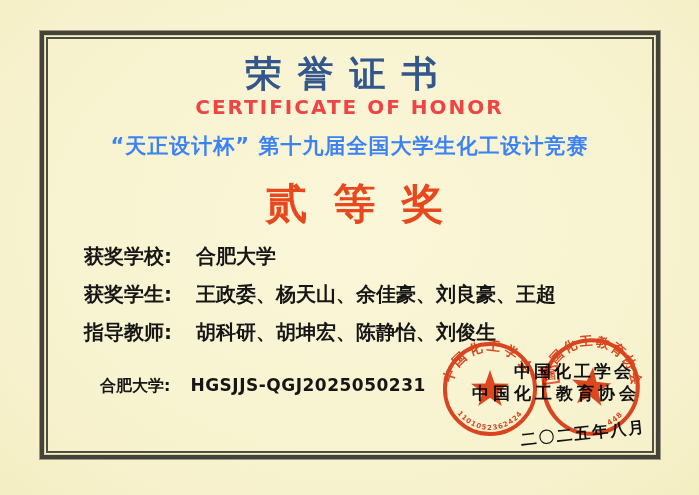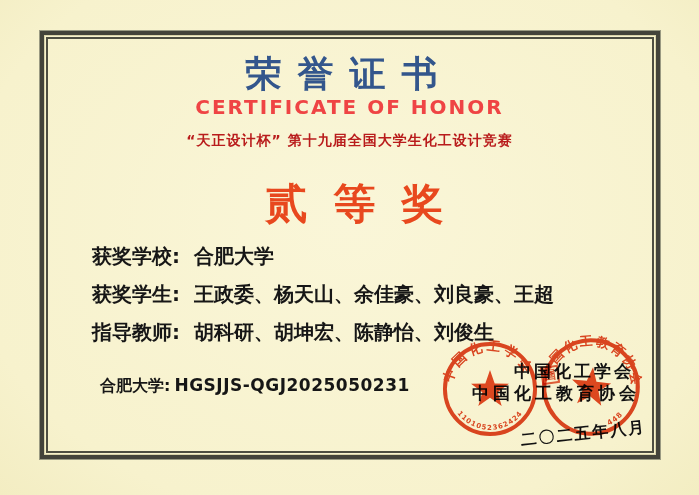--- a/index.html
+++ b/index.html
@@ -21,32 +21,32 @@
   .title-cn{
     top:50px;font-family:"DejaVu Serif","Liberation Serif",serif;
     font-weight:bold;font-size:36px;letter-spacing:16px;
     color:#33568c;
   }
   .title-en{
     top:95px;font-size:20px;font-weight:bold;letter-spacing:2px;
     color:#ef4444;
   }
   .competition{
-    top:132px;font-size:14px;font-weight:600;letter-spacing:1px;color:#b91c1c;
+    top:132px;font-size:21px;font-weight:600;letter-spacing:1px;color:#3b82f6;
   }
   .award{
     top:176px;font-size:42px;font-weight:bold;letter-spacing:26px;padding-left:36px;
     color:#e8481e;
   }
-  .fields{left:92px;top:237px;text-align:right;}
+  .fields{left:84px;top:237px;text-align:right;}
   .field-row{display:flex;align-items:baseline;height:38px;line-height:38px;}
   .field-label{font-size:20px;font-weight:bold;color:#161616;}
-  .field-value{font-size:20px;font-weight:bold;color:#161616;margin-left:14px;}
+  .field-value{font-size:20px;font-weight:bold;color:#161616;margin-left:24px;}
   .certno{left:100px;top:375px;font-size:16px;font-weight:bold;color:#161616;}
-  .certno .num{font-size:17px;margin-left:4px;letter-spacing:0.5px;}
+  .certno .num{font-size:17px;margin-left:20px;letter-spacing:0.5px;}
   .issuer1{left:514px;top:360px;font-size:17px;font-weight:bold;letter-spacing:3px;color:#111;}
   .issuer2{left:472px;top:382px;font-size:17px;font-weight:bold;letter-spacing:4px;color:#111;}
   .issue-date{
     left:520px;top:417px;font-size:16px;font-weight:600;color:#111;
     font-family:"DejaVu Serif","Liberation Serif",serif;letter-spacing:2px;
     transform:rotate(-6deg);transform-origin:100% 50%;
   }
   .seal{position:absolute;mix-blend-mode:multiply;opacity:0.93;}
   .seal-1{left:438px;top:337px;width:104px;height:104px;}
   .seal-2{left:537px;top:333px;width:108px;height:108px;transform:rotate(6deg);}

